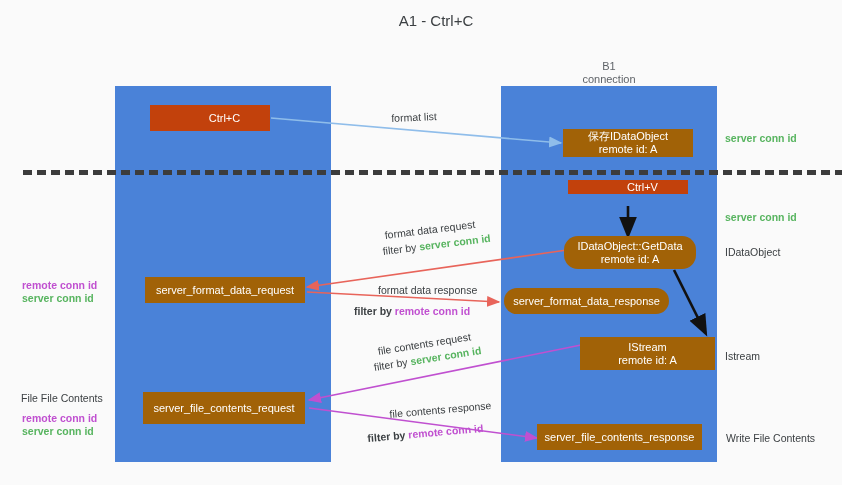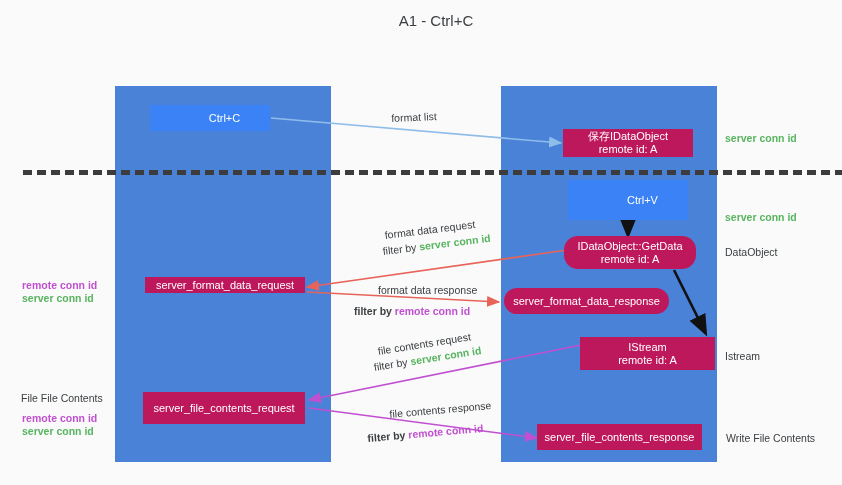--- a/index.html
+++ b/index.html
@@ -68,22 +68,22 @@
     display: flex;
     flex-direction: column;
     align-items: center;
     justify-content: center;
     color: #ffffff;
     font-size: 11px;
     line-height: 13px;
     text-align: center;
     white-space: pre-line;
   }
-  .box.green  { background: #3b82f6; padding-left: 29px; }
-  .box.orange { background: #be185d; }
+  .box.green  { background: #c2410c; padding-left: 29px; }
+  .box.orange { background: #a16207; }
 
   
   .dash-line {
     position: absolute;
     left: 8px;
     width: 826px;
     height: 5px;
     background-image: repeating-linear-gradient(
       to right,
       #3c3c3c 0px, #3c3c3c 9px,
@@ -112,20 +112,24 @@
   .stack .green  { color: #57b45f; font-weight: bold; }
   .stack .purple { color: #c050d0; font-weight: bold; }
 </style>
 </head>
 <body>
 
 <div id="stage">
 
   <div class="title l1">A1 - Ctrl+C</div>
 
+  <div class="col-head" style="left:486px; top:60px; width:216px;">
+    <span class="big">B1</span>
+    <span class="sub">connection</span>
+  </div>
 
   <div class="lane" style="left:100px; top:86px; width:216px; height:376px;"></div>
   <div class="lane" style="left:486px; top:86px; width:216px; height:376px;"></div>
 
   <svg id="wires" viewBox="0 0 842 485">
     <defs>
       <marker id="ah-blue" markerWidth="9" markerHeight="9" refX="7.5" refY="4" orient="auto">
         <path d="M0,0.6 L8.4,4 L0,7.4 z" fill="#8fbdea"></path>
       </marker>
       <marker id="ah-red" markerWidth="9" markerHeight="9" refX="7.5" refY="4" orient="auto">
@@ -154,29 +158,29 @@
     <line x1="294" y1="408" x2="522" y2="438" stroke="#c050d0" stroke-width="1.6" marker-end="url(#ah-purple)"></line>
   </svg>
 
   <div class="dash-line" style="top:170px;"></div>
 
   <div class="box green" style="left:135px; top:105px; width:120px; height:26px;">Ctrl+C</div>
 
   <div class="box orange" style="left:548px; top:129px; width:130px; height:28px;">保存IDataObject
 remote id: A</div>
 
-  <div class="box green" style="left:553px; top:180px; width:120px; height:40px;">Ctrl+V</div>
+  <div class="box green" style="left:553px; top:180px; width:120px; height:14px;">Ctrl+V</div>
 
   <div class="box orange" style="left:549px; top:236px; width:132px; height:33px;border-radius:14px;">IDataObject::GetData
 remote id: A</div>
 
   <div class="box orange" style="left:565px; top:337px; width:135px; height:33px;">IStream
 remote id: A</div>
 
-  <div class="box orange" style="left:130px; top:277px; width:160px; height:16px;">server_format_data_request</div>
+  <div class="box orange" style="left:130px; top:277px; width:160px; height:26px;">server_format_data_request</div>
 
   <div class="box orange" style="left:489px; top:288px; width:165px; height:26px;border-radius:13px;">server_format_data_response</div>
 
   <div class="box orange" style="left:128px; top:392px; width:162px; height:32px;">server_file_contents_request</div>
 
   <div class="box orange" style="left:522px; top:424px; width:165px; height:26px;">server_file_contents_response</div>
 
   <div class="lbl rot" style="left:376px; top:112px; transform: rotate(-2.5deg);">format list</div>
 
   <div class="lbl rot" style="left:369px; top:229px; transform: rotate(-7deg);">format data request</div>
@@ -194,21 +198,21 @@
     <span>filter by </span><span class="lbl green" style="position:static;">server conn id</span>
   </div>
 
   <div class="lbl rot" style="left:374px; top:408px; transform: rotate(-5deg);">file contents response</div>
   <div class="lbl rot" style="left:352px; top:432px; transform: rotate(-5deg);">
     <span class="lbl bold" style="position:static;">filter by </span><span class="lbl purple" style="position:static;">remote conn id</span>
   </div>
 
   <div class="lbl green" style="left:710px; top:132px;">server conn id</div>
   <div class="lbl green" style="left:710px; top:211px;">server conn id</div>
-  <div class="lbl" style="left:710px; top:246px;">DataObject</div>
+  <div class="lbl" style="left:710px; top:246px;">IDataObject</div>
   <div class="lbl" style="left:710px; top:350px;">Istream</div>
   <div class="lbl" style="left:711px; top:432px;">Write File Contents</div>
 
   <div class="stack" style="left:7px; top:279px;">
     <span class="purple">remote conn id</span>
     <span class="green">server conn id</span>
   </div>
 
   <div class="lbl" style="left:6px; top:392px;">File File Contents</div>
   <div class="stack" style="left:7px; top:412px;">

